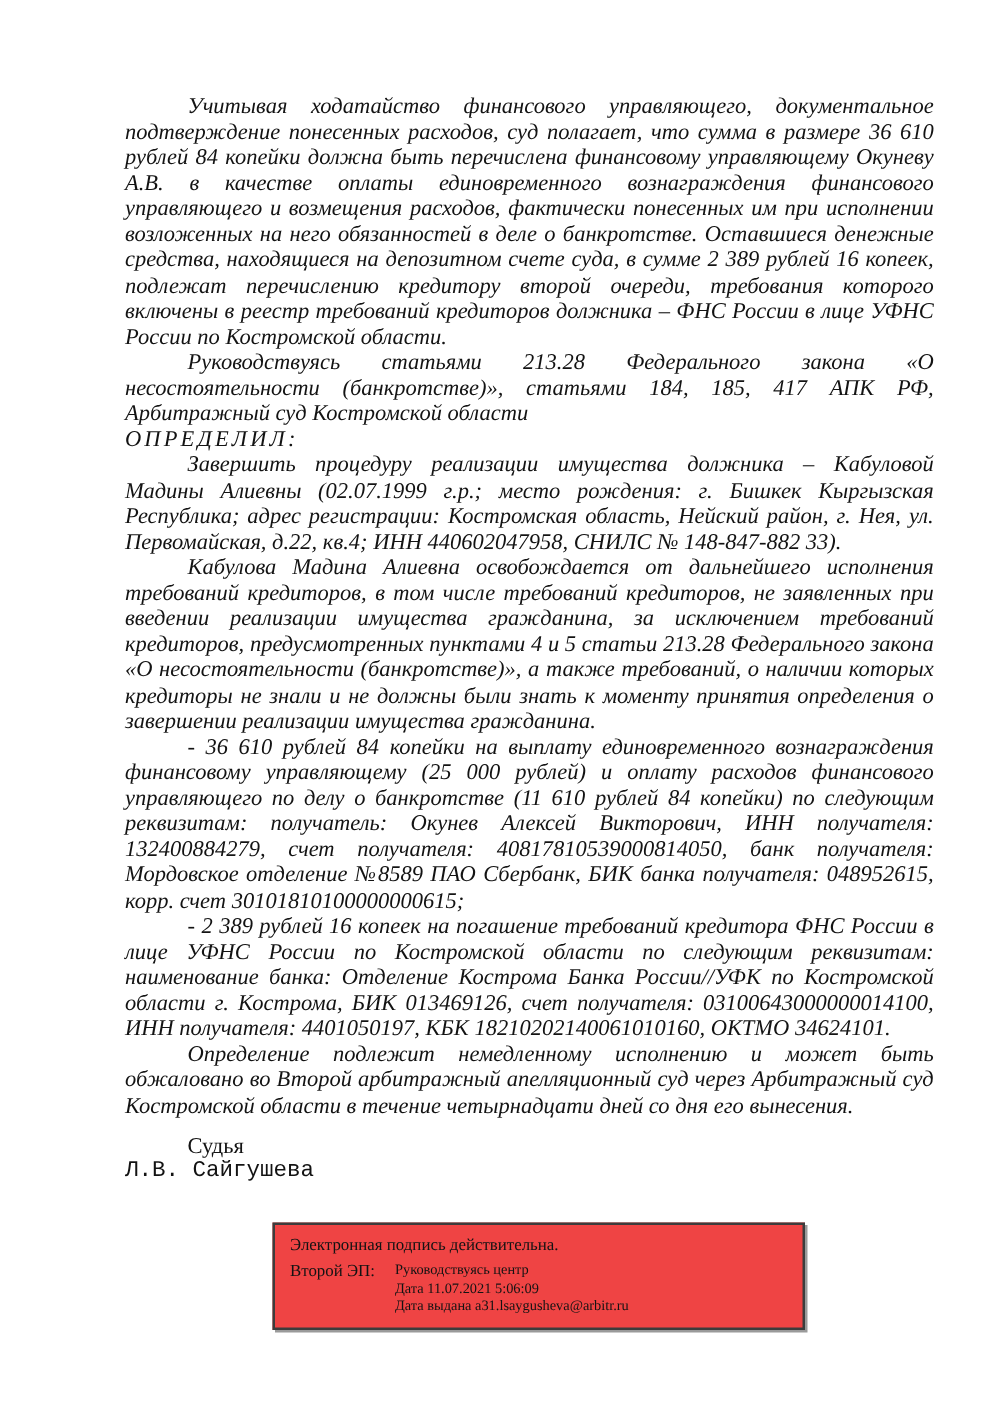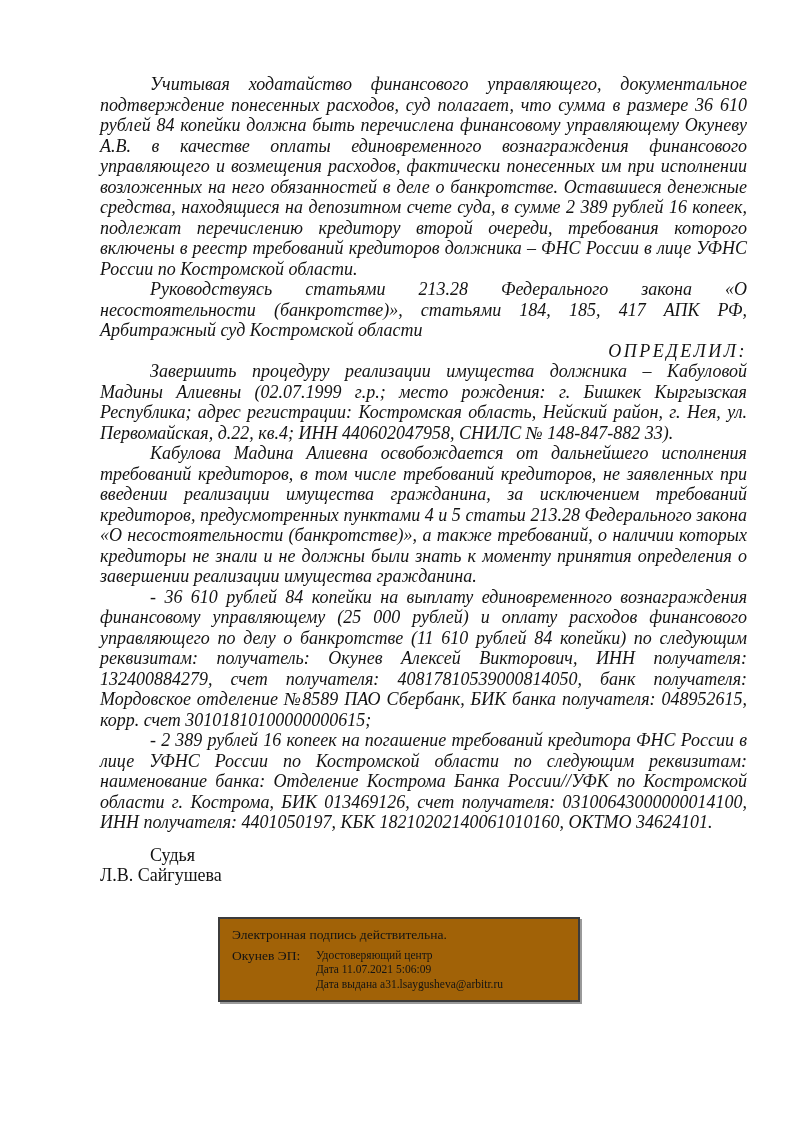--- a/index.html
+++ b/index.html
@@ -23,44 +23,45 @@
     color: #131313;
     background: #ffffff;
   }
   .para {
     margin: 0;
     text-align: justify;
     text-indent: 50px;
     font-style: italic;
   }
   .heading {
-    text-align: right;
+    text-align: left;
     text-indent: 0;
     letter-spacing: 2.5px;
   }
   .sig-row {
     display: flex;
     justify-content: space-between;
     margin-top: 12px;
     flex-direction: column;
   }
   .sig-judge {
     padding-left: 50px;
   }
   .sig-name {
     padding-right: 36px;
+    font-family: Liberation Mono, monospace;
   }
   .stamp {
     box-sizing: border-box;
     margin: 31px 0 0 118px;
-    width: 362px;
+    width: 426px;
     border: 2px solid #3c3c3c;
     box-shadow: 2px 2px 0 #9a9a9a;
     padding: 7px 12px 9px 12px;
-    background: #a16207;
+    background: #ef4444;
   }
   .stamp-validity {
     font-size: 13.5px;
     line-height: 17px;
   }
   .stamp-row {
     display: flex;
     align-items: flex-start;
     margin-top: 5px;
   }
@@ -89,31 +90,32 @@
   <p class="para">Завершить процедуру реализации имущества должника – Кабуловой Мадины Алиевны (02.07.1999 г.р.; место рождения: г. Бишкек Кыргызская Республика; адрес регистрации: Костромская область, Нейский район, г. Нея, ул. Первомайская, д.22, кв.4; ИНН 440602047958, СНИЛС № 148-847-882&nbsp;33).</p>
 
   <p class="para">Кабулова Мадина Алиевна освобождается от дальнейшего исполнения требований кредиторов, в том числе требований кредиторов, не заявленных при введении реализации имущества гражданина, за исключением требований кредиторов, предусмотренных пунктами 4 и 5 статьи 213.28 Федерального закона «О несостоятельности (банкротстве)», а также требований, о наличии которых кредиторы не знали и не должны были знать к моменту принятия определения о завершении реализации имущества гражданина.</p>
 
 
 
   <p class="para">- 36&nbsp;610 рублей 84 копейки на выплату единовременного вознаграждения финансовому управляющему (25&nbsp;000 рублей) и оплату расходов финансового управляющего по делу о банкротстве (11&nbsp;610 рублей 84 копейки) по следующим реквизитам: получатель: Окунев Алексей Викторович, ИНН получателя: 132400884279, счет получателя: 40817810539000814050, банк получателя: Мордовское отделение №8589 ПАО Сбербанк, БИК банка получателя: 048952615, корр. счет 30101810100000000615;</p>
 
   <p class="para">- 2&nbsp;389 рублей 16 копеек на погашение требований кредитора ФНС России в лице УФНС России по Костромской области по следующим реквизитам: наименование банка: Отделение Кострома Банка России//УФК по Костромской области г. Кострома, БИК 013469126, счет получателя: 03100643000000014100, ИНН получателя: 4401050197, КБК 18210202140061010160, ОКТМО 34624101.</p>
 
+  <p class="para">Определение подлежит немедленному исполнению и может быть обжаловано во Второй арбитражный апелляционный суд через Арбитражный суд Костромской области в течение четырнадцати дней со дня его вынесения.</p>
 
   <div class="sig-row">
     <span class="sig-judge">Судья</span>
     <span class="sig-name">Л.В. Сайгушева</span>
   </div>
 
   <div class="stamp">
     <div class="stamp-validity">Электронная подпись действительна.</div>
     <div class="stamp-row">
-      <div class="stamp-label">Окунев ЭП:</div>
+      <div class="stamp-label">Второй ЭП:</div>
       <div class="stamp-details">
-        <div>Удостоверяющий центр</div>
+        <div>Руководствуясь центр</div>
         <div>Дата 11.07.2021 5:06:09</div>
         <div>Дата выдана a31.lsaygusheva@arbitr.ru</div>
       </div>
     </div>
   </div>
 
 </div>
 
 </body></html>

